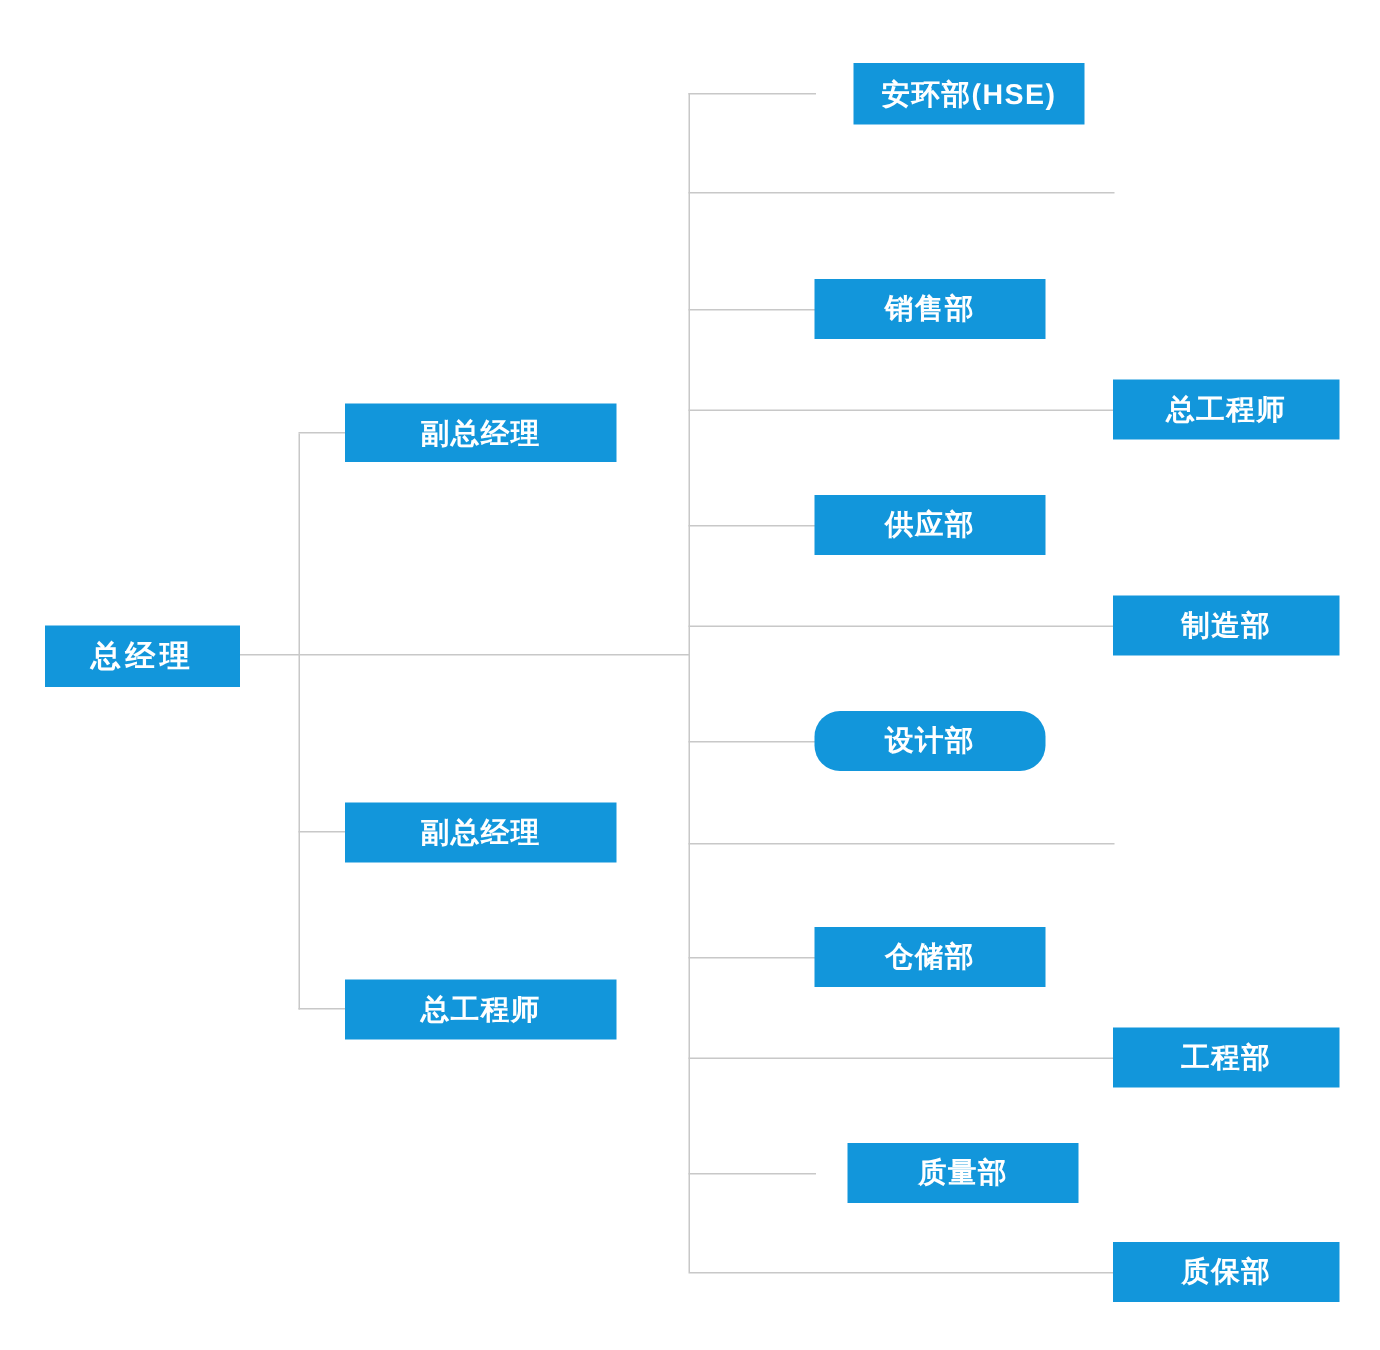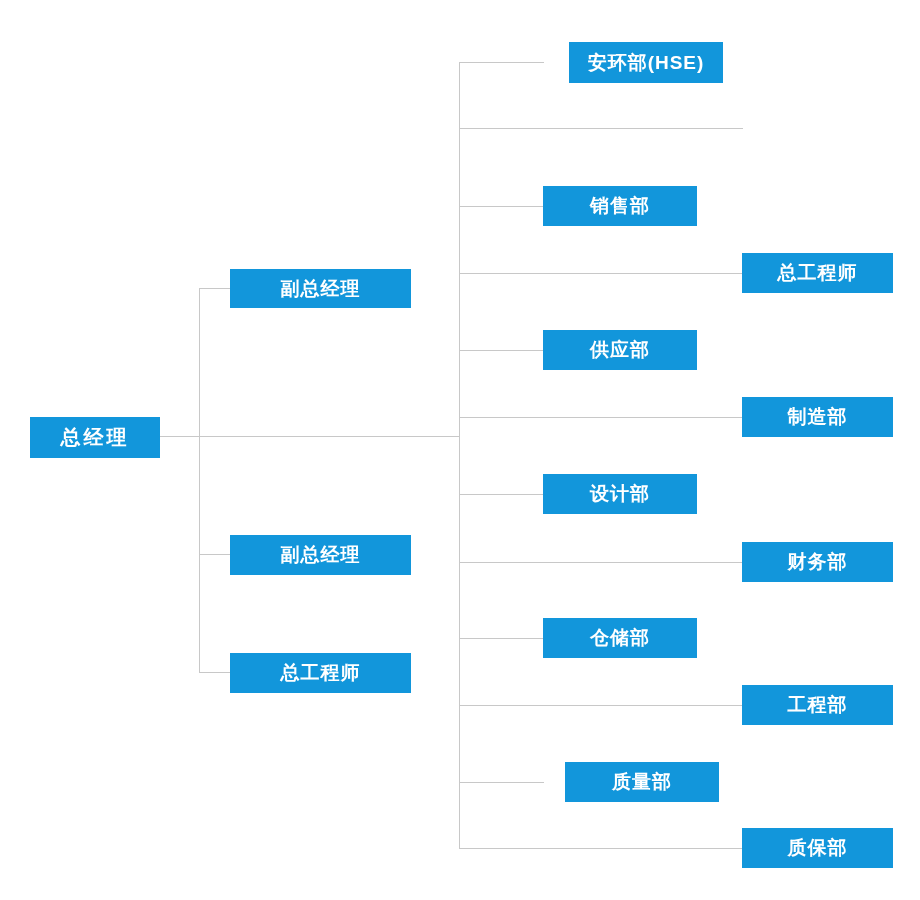--- a/index.html
+++ b/index.html
@@ -78,23 +78,22 @@
 
   <div class="node root" style="left:30px;top:417px;width:130px;height:41px;">总经理</div>
 
   <div class="node" style="left:230px;top:269px;width:181px;height:39px;">副总经理</div>
   <div class="node" style="left:230px;top:535px;width:181px;height:40px;">副总经理</div>
   <div class="node" style="left:230px;top:653px;width:181px;height:40px;">总工程师</div>
 
   <div class="node" style="left:569px;top:42px;width:154px;height:41px;">安环部(HSE)</div>
   <div class="node" style="left:543px;top:186px;width:154px;height:40px;">销售部</div>
   <div class="node" style="left:543px;top:330px;width:154px;height:40px;">供应部</div>
-  <div class="node" style="left:543px;top:474px;width:154px;height:40px;">设计部</div>
+  <div class="node" style="left:543px;top:474px;width:154px;height:40px;border-radius:17px;">设计部</div>
   <div class="node" style="left:543px;top:618px;width:154px;height:40px;">仓储部</div>
   <div class="node" style="left:543px;top:762px;width:154px;height:40px;margin-left:22px;">质量部</div>
 
   <div class="node" style="left:742px;top:253px;width:151px;height:40px;">总工程师</div>
   <div class="node" style="left:742px;top:397px;width:151px;height:40px;">制造部</div>
-  <div class="node" style="left:742px;top:542px;width:151px;height:40px;">财务部</div>
   <div class="node" style="left:742px;top:685px;width:151px;height:40px;">工程部</div>
   <div class="node" style="left:742px;top:828px;width:151px;height:40px;">质保部</div>
 
 </div>
 
 </body></html>

